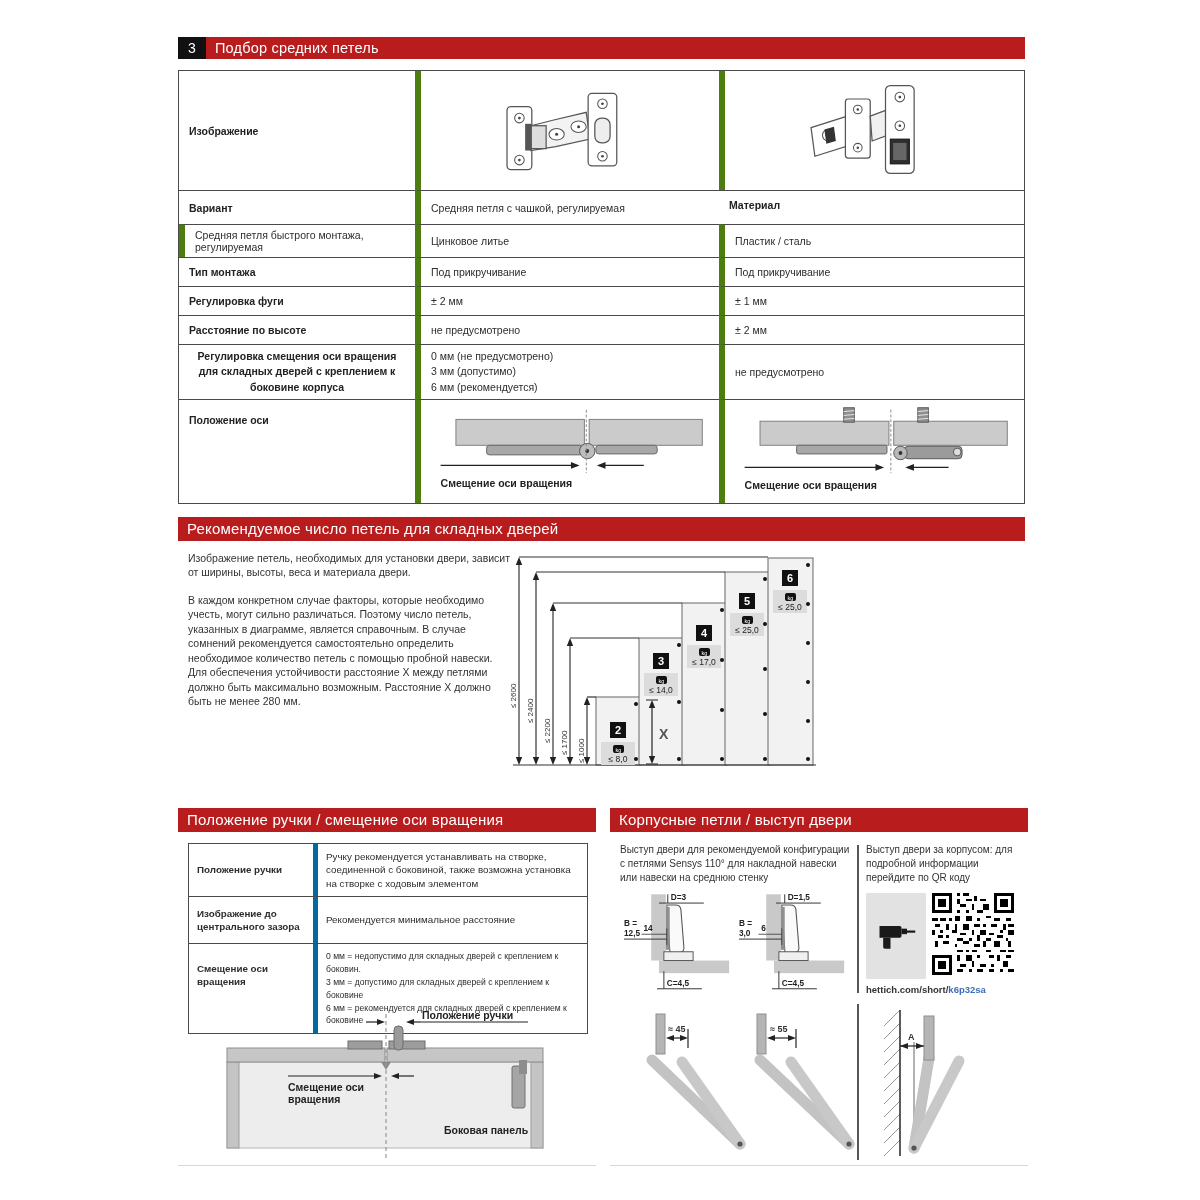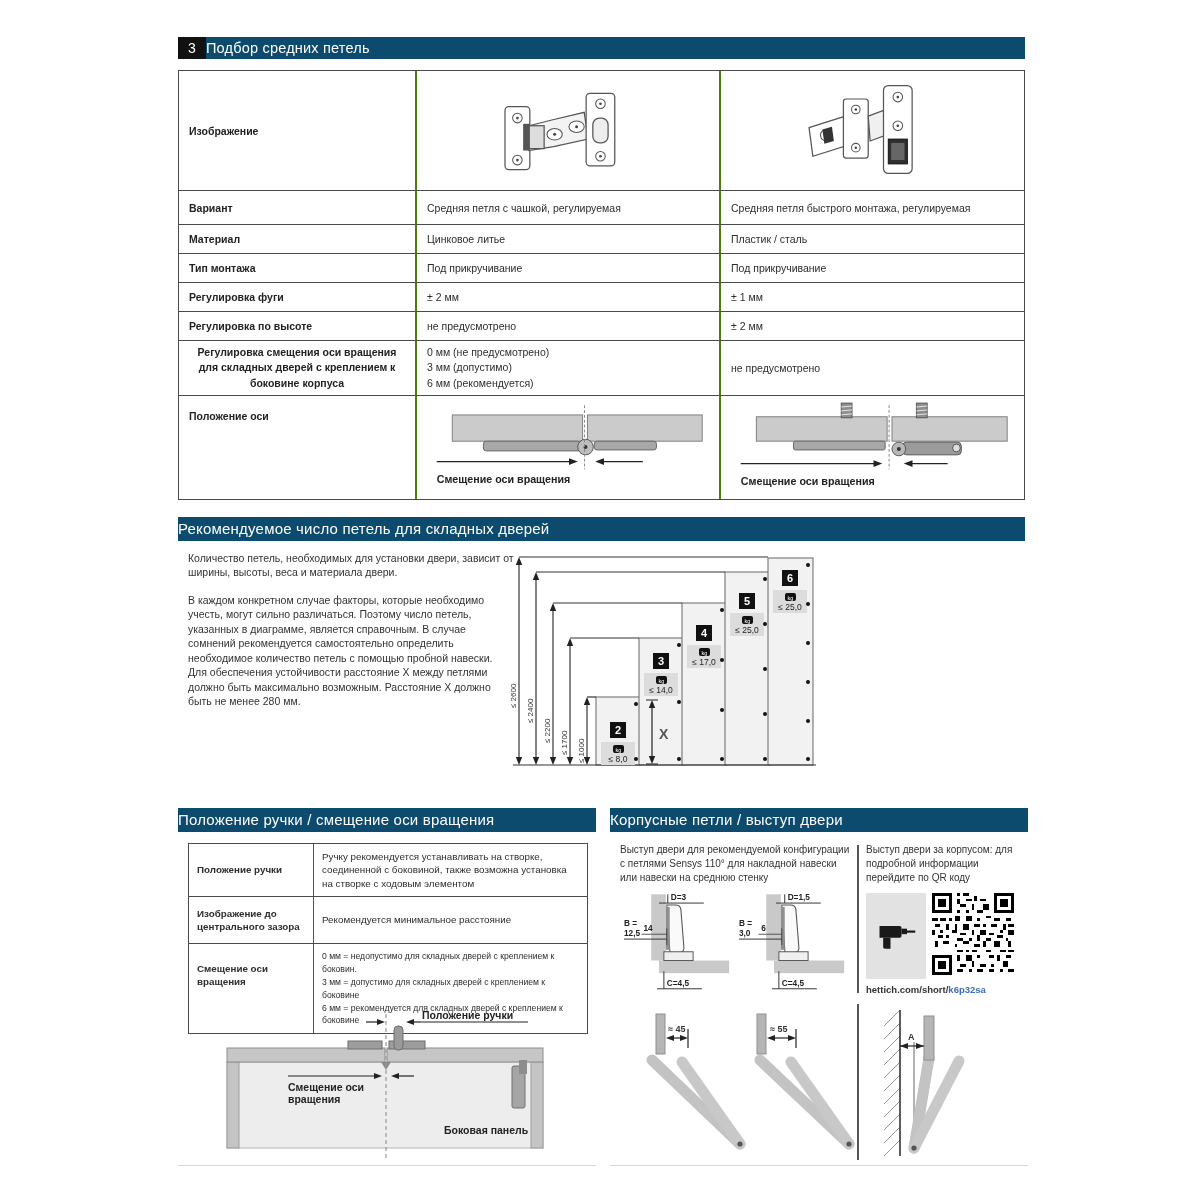--- a/index.html
+++ b/index.html
@@ -1,42 +1,42 @@
 <!DOCTYPE html>
 <html><head>
 <meta charset="utf-8">
 <style>
   html,body{margin:0;padding:0;background:#fff;}
   body{font-family:"Liberation Sans",sans-serif;color:#2d2d2d;}
   #page{position:relative;width:1200px;height:1200px;background:#fff;overflow:hidden;}
-  .secbar{position:absolute;height:22px;background:#0c4a6e;color:#fff;font-size:14.5px;
-          line-height:22px;box-sizing:border-box;letter-spacing:.2px;}
+  .secbar{position:absolute;height:22px;background:#b91c1c;color:#fff;font-size:14.5px;
+          line-height:22px;padding-left:9px;box-sizing:border-box;letter-spacing:.2px;}
   .numbox{position:absolute;width:28px;height:22px;background:#111;color:#fff;text-align:center;
           font-size:14px;line-height:22px;}
   
   .t1{position:absolute;left:178px;top:70px;width:847px;border:1px solid #4a4a4a;box-sizing:border-box;
       display:grid;grid-template-columns:236px 304px 305px;}
   .t1 .cell{border-top:1px solid #4a4a4a;box-sizing:border-box;display:flex;align-items:center;
       font-size:10.5px;padding:4px 10px;}
   .t1 .cell.noline{border-top:none;}
-  .t1 .c2,.t1 .c3{border-left:2px solid #4d7c0f;}
+  .t1 .c2,.t1 .c3{border-left:6px solid #4d7c0f;}
   .t1 .lab{font-weight:bold;color:#222;}
   .multiline div{line-height:1.45;}
   .imgcell{justify-content:center;}
   
   .s2text{position:absolute;left:188px;top:551px;width:326px;font-size:10.5px;line-height:1.38;color:#333;}
   .s2text p{margin:0 0 13px 0;}
   
   .t3{position:absolute;left:188px;top:843px;width:400px;border:1px solid #4a4a4a;box-sizing:border-box;}
   .t3 .row{display:grid;grid-template-columns:124px 274px;border-top:1px solid #4a4a4a;}
   .t3 .row:first-child{border-top:none;}
   .t3 .cell{padding:6px 8px;font-size:9.8px;line-height:1.35;box-sizing:border-box;display:flex;
       flex-direction:column;justify-content:center;}
   .t3 .cell.lab{font-weight:bold;}
-  .t3 .vcell{border-left:1px solid #0369a1;}
+  .t3 .vcell{border-left:5px solid #0369a1;}
   .t3 .small div{font-size:8.6px;line-height:1.5;}
   .s4text{position:absolute;font-size:10px;line-height:1.38;color:#333;}
   .link{position:absolute;font-size:9.5px;font-weight:bold;color:#333;}
   .link .code{color:#3f6db4;}
   svg text{font-family:"Liberation Sans",sans-serif;}
   .wm{position:absolute;left:383px;top:753px;z-index:20;pointer-events:none;display:flex;align-items:center;}
   .wm-logo{width:56px;height:56px;border:5px solid #ec7850;position:relative;margin-right:26px;opacity:.85;}
   .wm-bar{position:absolute;left:15px;top:-10px;width:17px;height:56px;
       background:linear-gradient(315deg,#ec7850 52%,#ffffff 52%,#ffffff 62%,#ec7850 62%);}
   .wm-text{font-size:62px;font-weight:bold;color:rgba(125,125,125,.5);letter-spacing:4px;line-height:1;}
@@ -105,35 +105,35 @@
             <circle cx="101" cy="50" r="1.4"></circle>
         </g>
         <rect x="91" y="64" width="20" height="26" fill="#2e2e2e" stroke="#111"></rect>
         <rect x="94" y="68" width="14" height="18" fill="#666"></rect>
         <polygon points="22,54 32,51 34,66 24,69" fill="#333"></polygon>
       </svg>
     </div>
 
     <div class="cell lab" style="height:34px;">Вариант</div>
     <div class="cell c2">Средняя петля с чашкой, регулируемая</div>
+    <div class="cell lab" style="height:29px;">Материал</div>
+
     <div class="cell c3">Средняя петля быстрого монтажа, регулируемая</div>
-
-    <div class="cell lab" style="height:29px;">Материал</div>
     <div class="cell c2">Цинковое литье</div>
     <div class="cell c3">Пластик / сталь</div>
 
     <div class="cell lab" style="height:29px;">Тип монтажа</div>
     <div class="cell c2">Под прикручивание</div>
     <div class="cell c3">Под прикручивание</div>
 
     <div class="cell lab" style="height:29px;">Регулировка фуги</div>
     <div class="cell c2">± 2 мм</div>
     <div class="cell c3">± 1 мм</div>
 
-    <div class="cell lab" style="height:29px;">Регулировка по высоте</div>
+    <div class="cell lab" style="height:29px;">Расстояние по высоте</div>
     <div class="cell c2">не предусмотрено</div>
     <div class="cell c3">± 2 мм</div>
 
     <div class="cell lab" style="height:55px;line-height:1.45;text-align:center;">Регулировка смещения оси вращения для складных дверей с креплением к боковине корпуса</div>
     <div class="cell c2 multiline" style="flex-direction:column;align-items:flex-start;justify-content:center;">
       <div>0 мм (не предусмотрено)</div>
       <div>3 мм (допустимо)</div>
       <div>6 мм (рекомендуется)</div>
     </div>
     <div class="cell c3">не предусмотрено</div>
@@ -181,21 +181,21 @@
         <polygon points="155,64 146,60.5 146,67.5" fill="#222"></polygon>
         <line x1="222" y1="64" x2="180" y2="64" stroke="#222" stroke-width="1.4"></line>
         <polygon points="177,64 186,60.5 186,67.5" fill="#222"></polygon>
         <text x="10" y="86" font-size="11" font-weight="bold" fill="#222">Смещение оси вращения</text>
       </svg>
     </div>
   </div>
 
   <div class="secbar" style="left:178px;top:517px;width:847px;height:24px;line-height:24px;font-size:15px;">Рекомендуемое число петель для складных дверей</div>
   <div class="s2text">
-    <p>Количество петель, необходимых для установки двери, зависит от ширины, высоты, веса и материала двери.</p>
+    <p>Изображение петель, необходимых для установки двери, зависит от ширины, высоты, веса и материала двери.</p>
     <p>В каждом конкретном случае факторы, которые необходимо учесть, могут сильно различаться. Поэтому число петель, указанных в диаграмме, является справочным. В случае сомнений рекомендуется самостоятельно определить необходимое количество петель с помощью пробной навески. Для обеспечения устойчивости расстояние X между петлями должно быть максимально возможным. Расстояние X должно быть не менее 280 мм.</p>
   </div>
 
   <div style="position:absolute;left:505px;top:550px;">
     <svg width="330" height="228" viewBox="0 0 330 228">
 
       <g fill="#f2f2f2" stroke="#666" stroke-width="1">
         <rect x="91" y="147" width="45" height="68"></rect>
         <rect x="134" y="88" width="45" height="127"></rect>
         <rect x="177" y="53" width="45" height="162"></rect>

